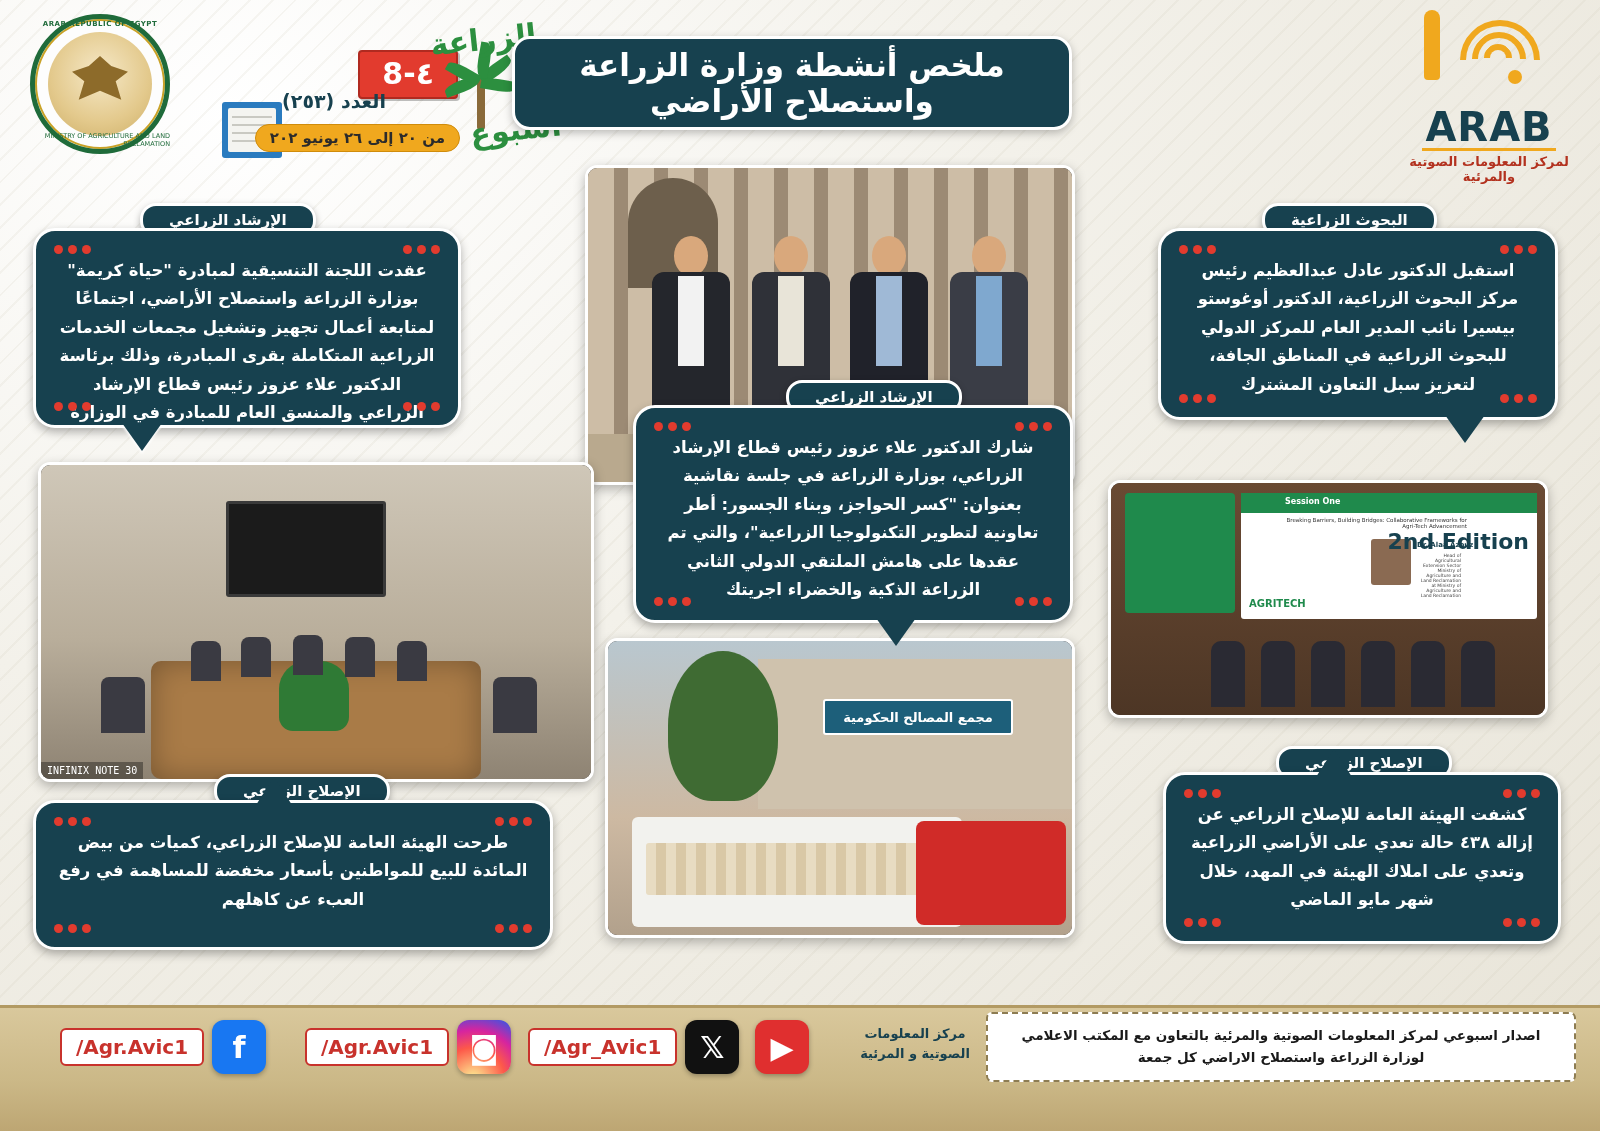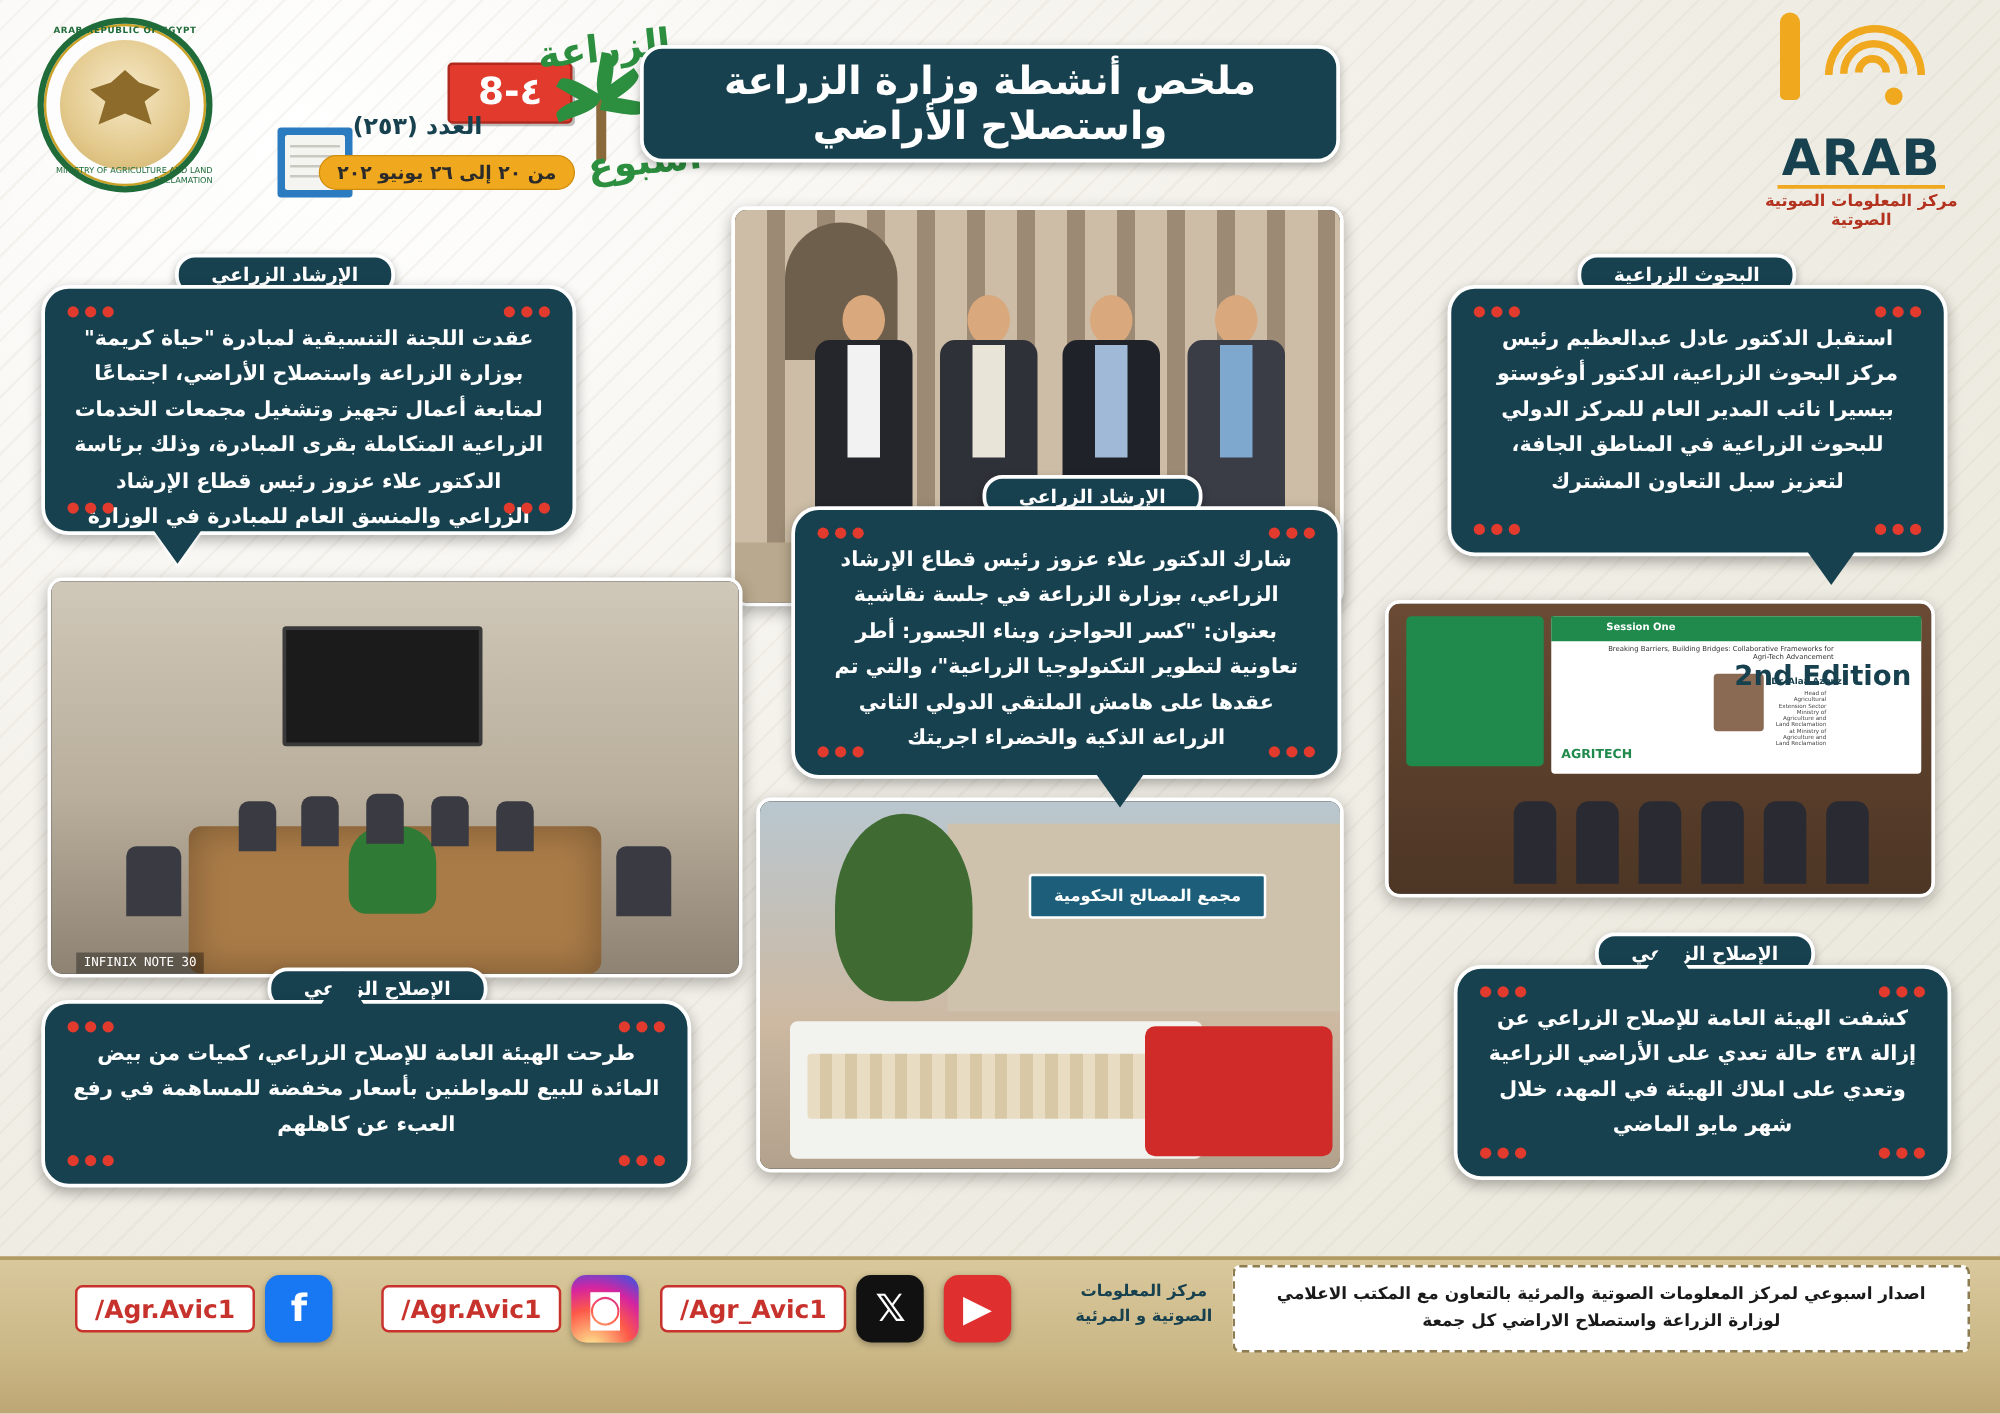--- a/index.html
+++ b/index.html
@@ -159,21 +159,21 @@
   #photo-men .man .body { position:absolute; left:4px; top:36px; width:78px; height:164px; background:#24262c; border-radius:12px 12px 0 0; }
   #photo-men .man .shirt { position:absolute; left:30px; top:40px; width:26px; height:90px; background:#f2f2f2; }
 
   
   #photo-meeting { left: 38px; top: 462px; width: 556px; height: 320px; }
   #photo-meeting .bg { position:absolute; inset:0; background:linear-gradient(180deg,#cfc7b8 0%,#b9ae9b 55%,#8e8373 100%); }
   #photo-meeting .screen { position:absolute; left:185px; top:36px; width:160px; height:96px; background:#1b1b1b; border:3px solid #3a3a3a; border-radius:3px; }
   #photo-meeting .table { position:absolute; left:110px; top:196px; width:330px; height:118px; background:#a97b47; border-radius:10px; box-shadow: inset 0 0 30px rgba(0,0,0,.3); }
   #photo-meeting .plant { position:absolute; left:238px; top:196px; width:70px; height:70px; background:#2f7a35; border-radius:40% 40% 20% 20%; }
   #photo-meeting .chairperson { position:absolute; width:30px; height:40px; background:#3a3a42; border-radius:8px 8px 0 0; }
-  #photo-meeting .cap { font-family:"DejaVu Sans Mono", monospace;margin-left:20px; }
+  #photo-meeting .cap { font-family:"DejaVu Sans Mono", monospace; }
 
   
   #photo-conf { left: 1108px; top: 480px; width: 440px; height: 238px; }
   #photo-conf .bg { position:absolute; inset:0; background:linear-gradient(180deg,#6a4a33 0%,#4d3625 100%); }
   #photo-conf .greenpanel { position:absolute; left:14px; top:10px; width:110px; height:120px; background:#1f8a4c; border-radius:4px; }
   #photo-conf .slide { position:absolute; left:130px; top:10px; width:296px; height:126px; background:#ffffff; border-radius:3px; }
   #photo-conf .slidebar { position:absolute; left:0; top:0; right:0; height:20px; background:#1f8a4c; }
   #photo-conf .portrait { position:absolute; left:130px; top:46px; width:40px; height:46px; background:#8a6a52; border-radius:3px; }
   #photo-conf .ed { position:absolute; right:8px; top:36px; color:#17414f; font-weight:bold; font-size:22px; }
   #photo-conf .panelist { position:absolute; bottom:8px; width:34px; height:66px; background:#2a2a33; border-radius:10px 10px 0 0; }
@@ -221,21 +221,21 @@
 
   .tail {
     position: absolute; width: 0; height: 0;
   }
 
   
   #b-irshad-1 { left: 33px; top: 228px; width: 428px; height: 200px; }
   #t-irshad-1 { left: 140px; top: 203px; }
   #b-irshad-1 .tail { bottom: -26px; left: 86px; border-left: 20px solid transparent; border-right: 20px solid transparent; border-top: 28px solid #17414f; filter: drop-shadow(0 3px 1px rgba(255,255,255,.9)); }
 
-  #b-bohoth { left: 1158px; top: 228px; width: 400px; height: 217px; }
+  #b-bohoth { left: 1158px; top: 228px; width: 400px; height: 192px; }
   #t-bohoth { left: 1262px; top: 203px; }
   #b-bohoth .tail { bottom: -26px; right: 70px; border-left: 20px solid transparent; border-right: 20px solid transparent; border-top: 28px solid #17414f; }
 
   #b-irshad-2 { left: 633px; top: 405px; width: 440px; height: 218px; }
   #t-irshad-2 { left: 786px; top: 380px; }
   #b-irshad-2 .tail { bottom: -26px; left: 240px; border-left: 20px solid transparent; border-right: 20px solid transparent; border-top: 28px solid #17414f; }
 
   #b-islah-1 { left: 33px; top: 800px; width: 520px; height: 150px; }
   #t-islah-1 { left: 214px; top: 774px; }
   #b-islah-1 .tail { top: -26px; left: 220px; border-left: 18px solid transparent; border-right: 18px solid transparent; border-bottom: 28px solid #17414f; }
@@ -332,21 +332,21 @@
         <div class="ear"></div>
       </div>
     <div class="waves">
       <div class="arc" style="left:28px; top:30px; width:28px; height:28px;"></div>
       <div class="arc" style="left:16px; top:18px; width:54px; height:54px;"></div>
       <div class="arc" style="left:4px; top:6px; width:80px; height:80px;"></div>
       <div class="dot"></div>
     </div>
     <div class="bar"></div>
     <div class="txt">ARAB</div>
-    <div class="sub">مركز المعلومات الصوتية الصوتية</div>
+    <div class="sub">لمركز المعلومات الصوتية والمرئية</div>
   </div>
 
   <div class="photo" id="photo-men">
     <div class="wall"></div>
       <div class="arch"></div>
       <div class="floor"></div>
     <div class="man" style="left:60px">
         <div class="head"></div>
         <div class="body"></div>
         <div class="shirt"></div>

